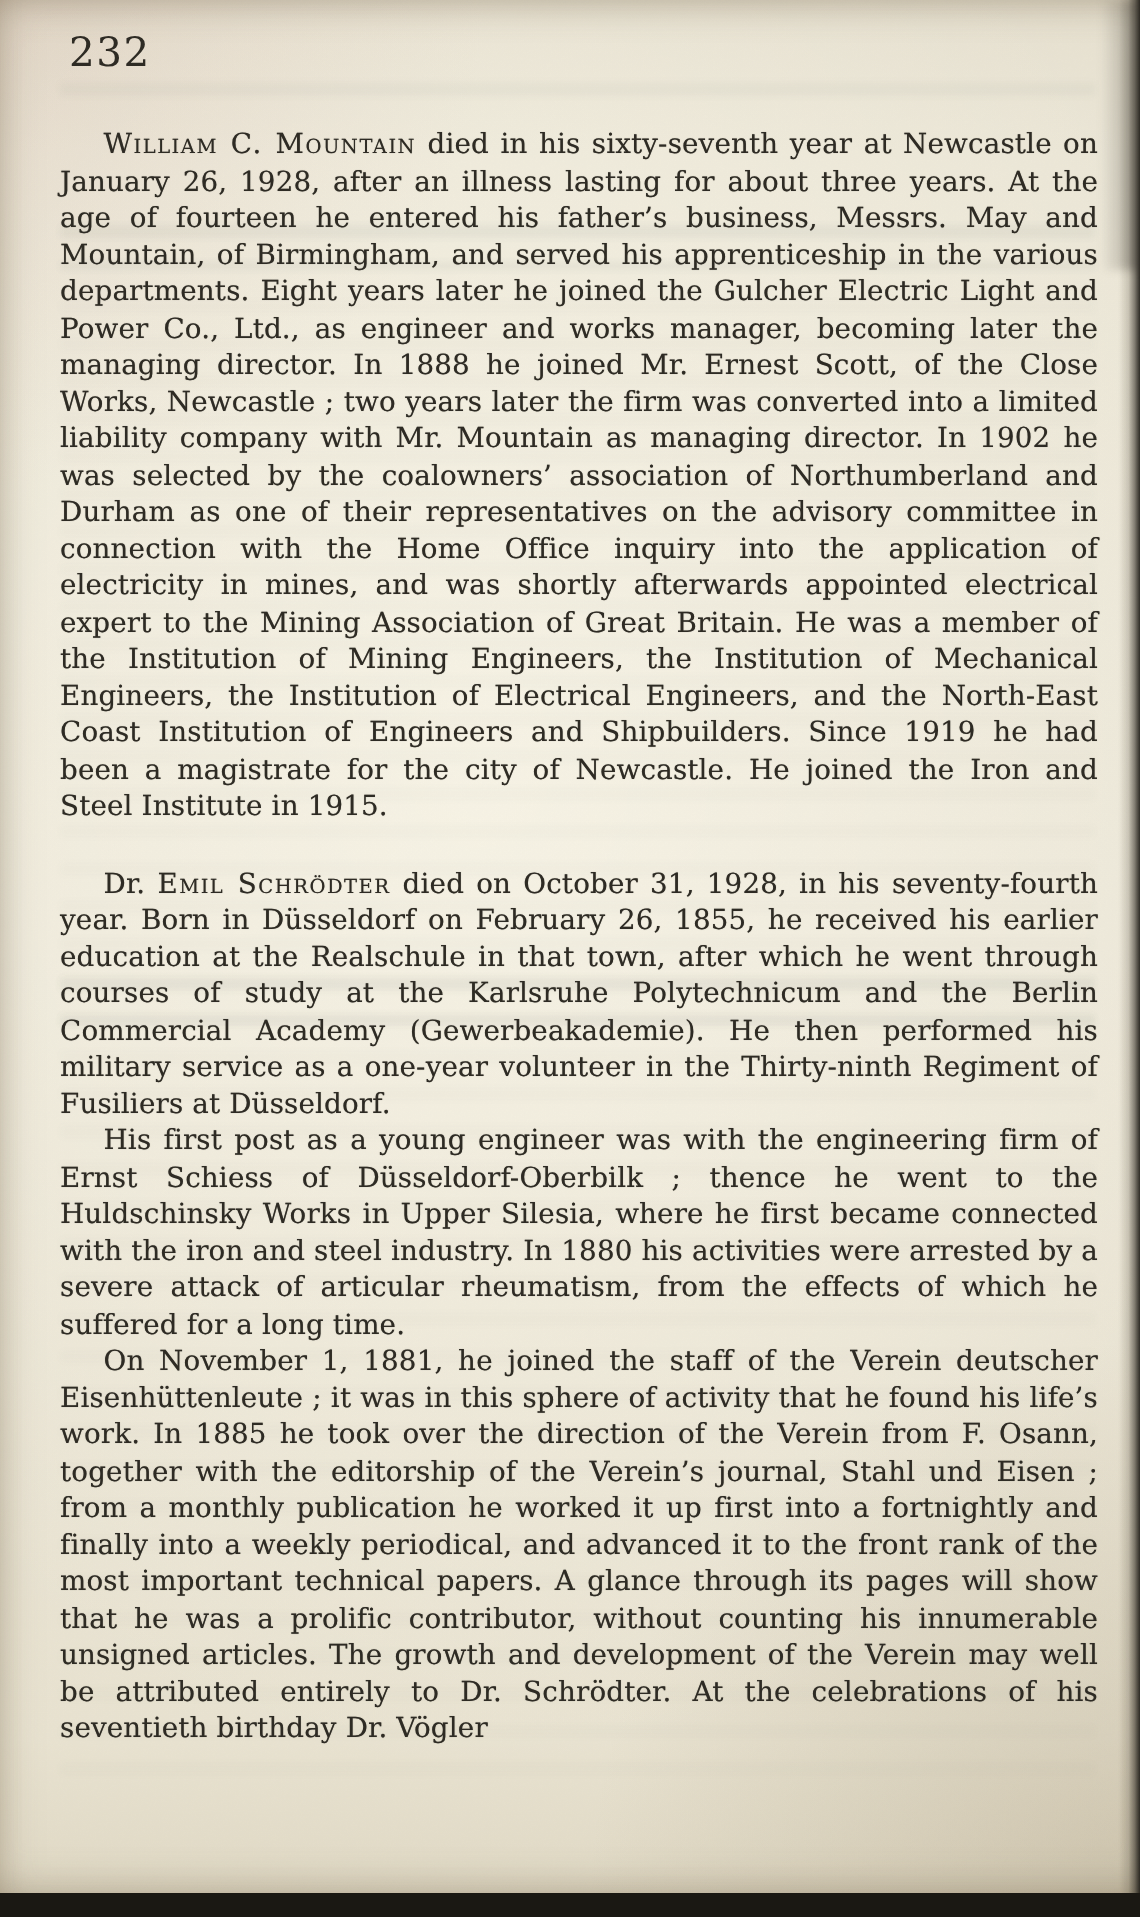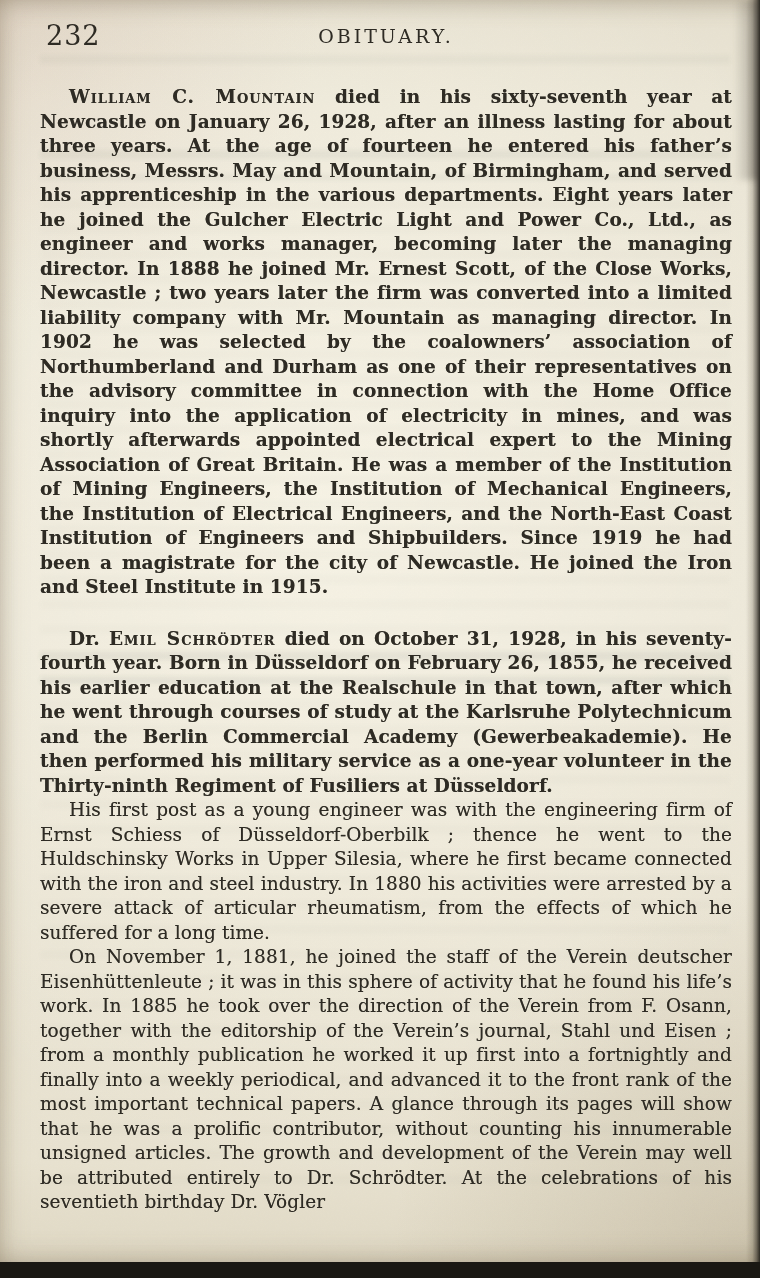--- a/index.html
+++ b/index.html
@@ -101,21 +101,21 @@
   }
   p.para {
     margin: 0;
     font-size: 18.5px;
     line-height: 24.5px;
     text-align: justify;
     letter-spacing: 0.1px;
     text-shadow: 0 0 0.5px rgba(46,43,36,0.55);
   }
   p.para.indent { text-indent: 29px; }
-  p.para.gap-before { margin-top: 27px; font-weight: bold; }
+  p.para.gap-before { margin-top: 27px; }
   .sc { font-variant: small-caps; letter-spacing: 1px; }
   .it { }
 </style>
 </head>
 <body>
 
 <div class="page">
 
   <svg class="grain" width="760" height="1278" xmlns="http://www.w3.org/2000/svg">
     <filter id="paperNoise">
@@ -133,21 +133,20 @@
   <div class="ghost ghost-2"></div>
   <div class="ghost ghost-wide"></div>
 
   <div class="edge-right"></div>
   <div class="edge-right-top"></div>
 
   <div class="content">
 
     <header class="running-head">
       <span class="page-number">232</span>
-      <h1 class="running-title">OBITUARY.</h1>
     </header>
 
     <main class="text-block">
 
 
       <p class="para indent gap-before"><span class="sc">William C. Mountain</span><span> died in his sixty-seventh year at Newcastle on January 26, 1928, after an illness lasting for about three years. At the age of fourteen he entered his father’s business, Messrs. May and Mountain, of Birmingham, and served his apprenticeship in the various departments. Eight years later he joined the Gulcher Electric Light and Power Co., Ltd., as engineer and works manager, becoming later the managing director. In 1888 he joined Mr. Ernest Scott, of the Close Works, Newcastle ; two years later the firm was converted into a limited liability company with Mr. Mountain as managing director. In 1902 he was selected by the coalowners’ association of Northumberland and Durham as one of their representatives on the advisory committee in connection with the Home Office inquiry into the application of electricity in mines, and was shortly afterwards appointed electrical expert to the Mining Association of Great Britain. He was a member of the Institution of Mining Engineers, the Institution of Mechanical Engineers, the Institution of Electrical Engineers, and the North-East Coast Institution of Engineers and Shipbuilders. Since 1919 he had been a magistrate for the city of Newcastle. He joined the Iron and Steel Institute in 1915.</span></p>
 
       <p class="para indent gap-before"><span>Dr. </span><span class="sc">Emil Schrödter</span><span> died on October 31, 1928, in his seventy-fourth year. Born in Düsseldorf on February 26, 1855, he received his earlier education at the Realschule in that town, after which he went through courses of study at the Karlsruhe Polytechnicum and the Berlin Commercial Academy (Gewerbeakademie). He then performed his military service as a one-year volunteer in the Thirty-ninth Regiment of Fusiliers at Düsseldorf.</span></p>
 
       <p class="para indent"><span>His first post as a young engineer was with the engineering firm of Ernst Schiess of Düsseldorf-Oberbilk ; thence he went to the Huldschinsky Works in Upper Silesia, where he first became connected with the iron and steel industry. In 1880 his activities were arrested by a severe attack of articular rheumatism, from the effects of which he suffered for a long time.</span></p>

